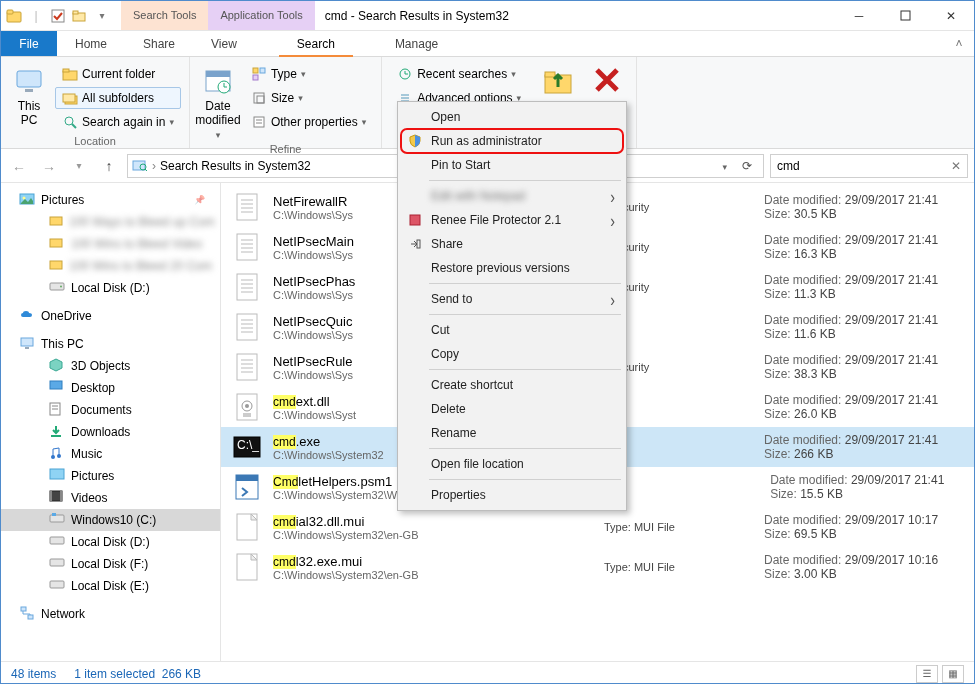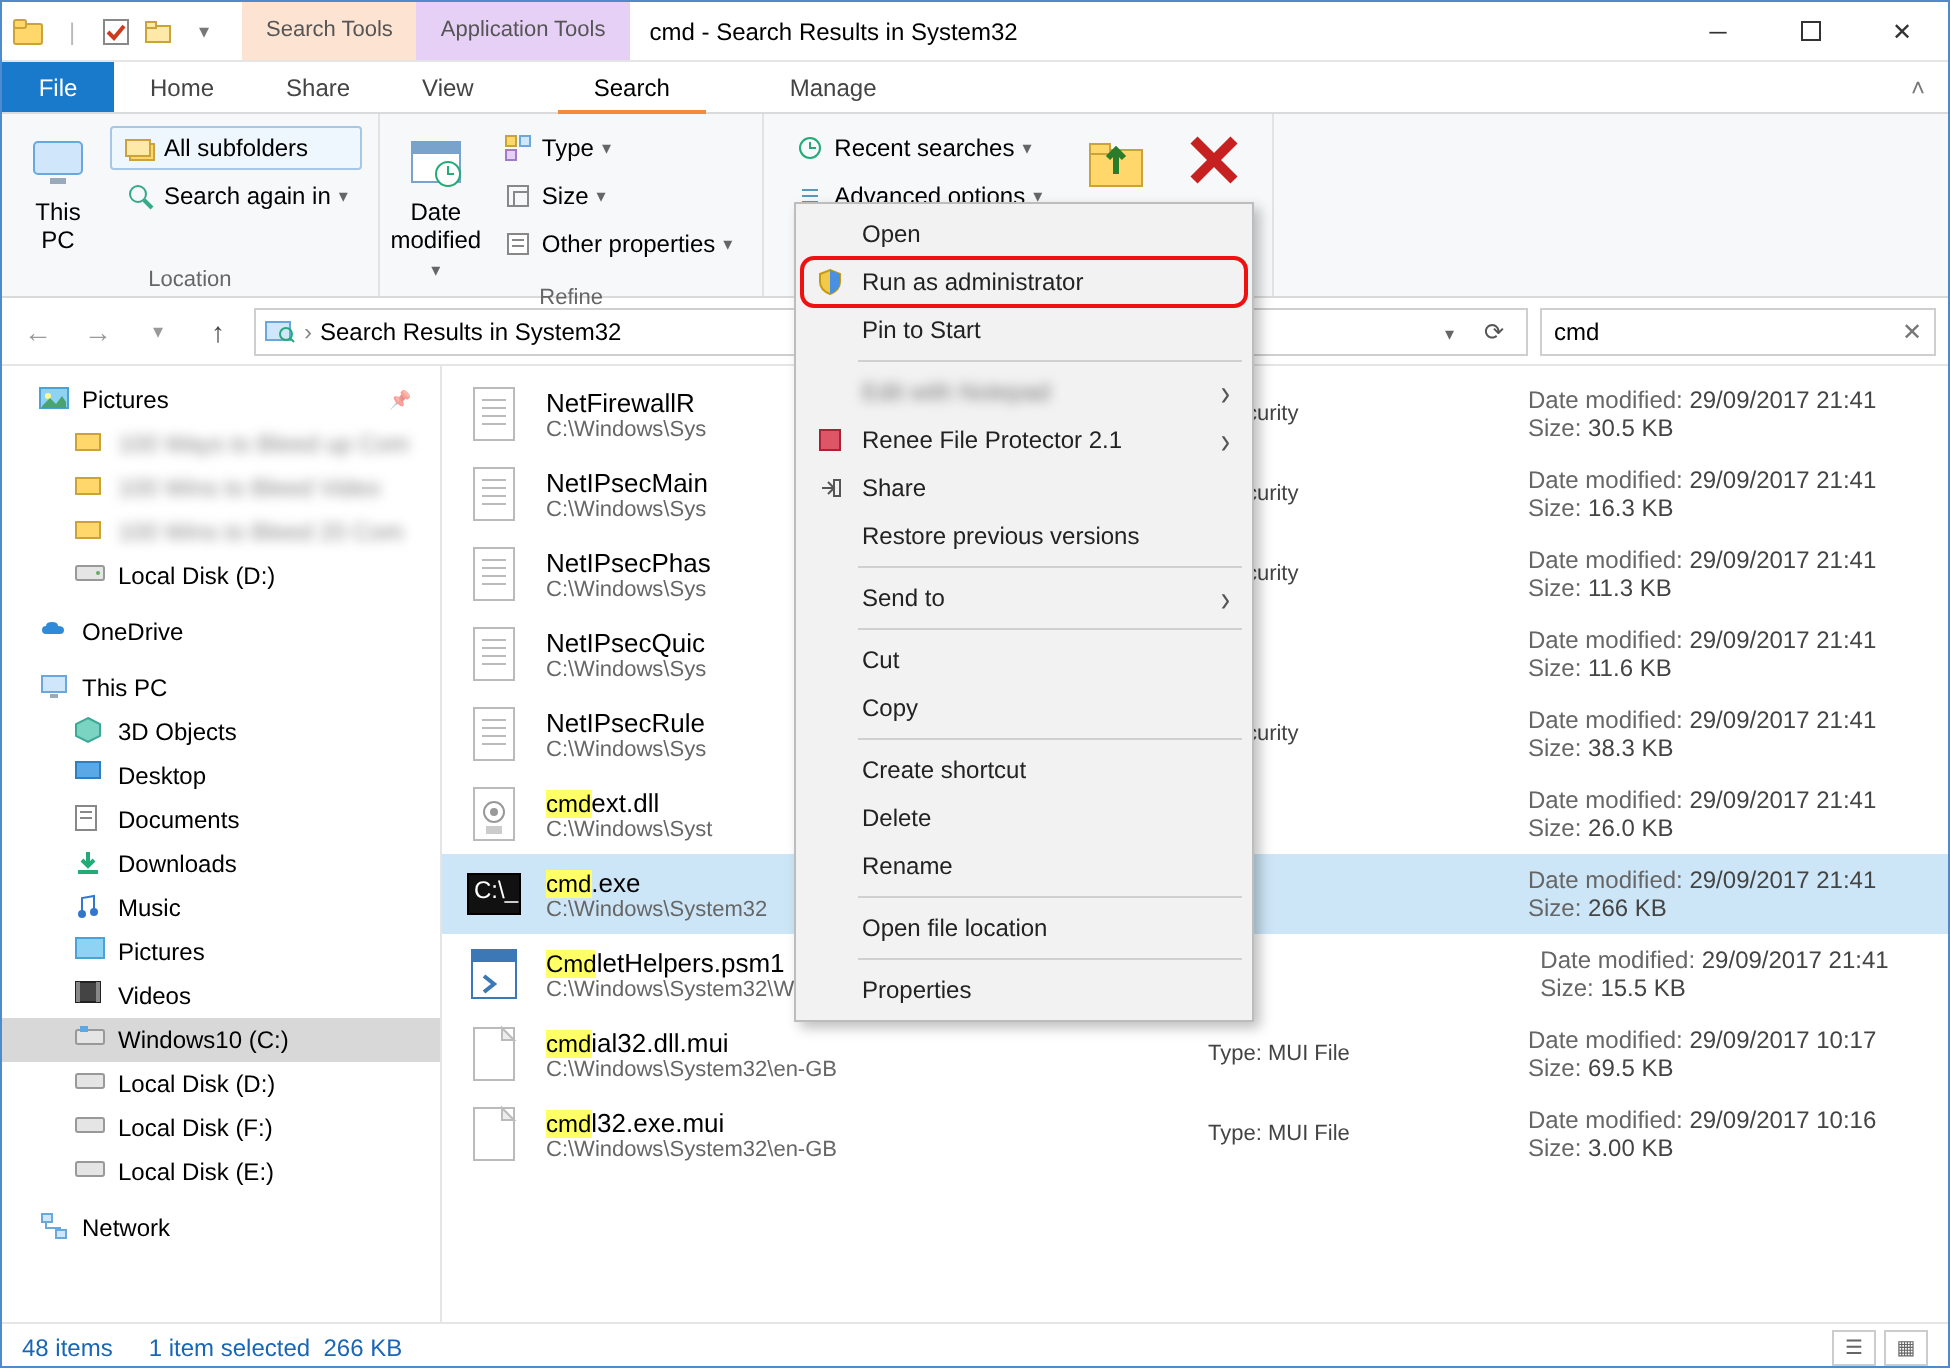--- a/index.html
+++ b/index.html
@@ -44,21 +44,21 @@
   .addr .ic { width:16px; height:16px;}
   .addr-refresh { width:24px; text-align:center; color:#555;}
   .addr-dd::after{content:"▾"; font-size:9px; color:#666; padding:0 4px;}
   .searchbox { width:198px; height:24px; border:1px solid #cfcfcf; display:flex; align-items:center; padding:0 6px;}
   .searchbox input { border:none; outline:none; flex:1; font-size:12px;}
   .searchbox .clear { color:#777; padding-left:4px;}
   
   .main { display:flex; height:calc(684px - 30px - 26px - 92px - 34px - 24px);}
   .sidebar { width:220px; border-right:1px solid #e5e5e5; padding:6px 0; overflow:hidden;}
   .tree-item { display:flex; align-items:center; gap:6px; padding:2px 8px 2px 18px; height:22px; white-space:nowrap;}
-  .tree-item.sub { padding-left:36px;}
+  .tree-item.sub { padding-left:48px;}
   .tree-item .ic{ width:16px; height:16px;}
   .tree-item.sel { background:#d8d8d8;text-align:center;}
   .tree-item.pin::after { content:"📌"; font-size:9px; margin-left:auto; padding-right:6px; opacity:.5;}
   .blur { filter: blur(3px); color:#888;}
   .spacer6{height:6px;}
   .content { flex:1; overflow:hidden; position:relative;}
   .filelist { padding:4px 0;}
   .row { display:flex; align-items:center; padding:4px 10px; gap:10px;}
   .row .ficon { width:32px; height:32px; flex:0 0 32px;}
   .row .col1 { flex: 1 1 auto; min-width: 0;}
@@ -148,20 +148,29 @@
         <span class="ic">
             <svg width="32" height="32">
               <rect x="4" y="6" width="24" height="16" rx="2" fill="#cfe6fb" stroke="#6aa7dd"></rect>
               <rect x="12" y="24" width="8" height="3" fill="#9ab"></rect>
             </svg>
           </span>
         <span style="white-space:pre-line;text-align:center">This
 PC</span>
       </div>
       <div class="stack">
+        <div class="chip">
+            <span class="ic">
+              <svg width="16" height="14">
+                <rect x="1" y="4" width="14" height="9" fill="#ffd76b" stroke="#caa43a"></rect>
+                <rect x="1" y="2" width="6" height="3" fill="#ffd76b" stroke="#caa43a"></rect>
+              </svg>
+            </span>
+            <span>Current folder</span>
+          </div>
         <div class="chip boxed">
             <span class="ic">
               <svg width="16" height="14">
                 <rect x="3" y="5" width="12" height="8" fill="#ffd76b" stroke="#caa43a"></rect>
                 <rect x="1" y="3" width="12" height="8" fill="#ffe9a8" stroke="#caa43a"></rect>
               </svg>
             </span>
             <span>All subfolders</span>
           </div>
         <div class="chip drop">

